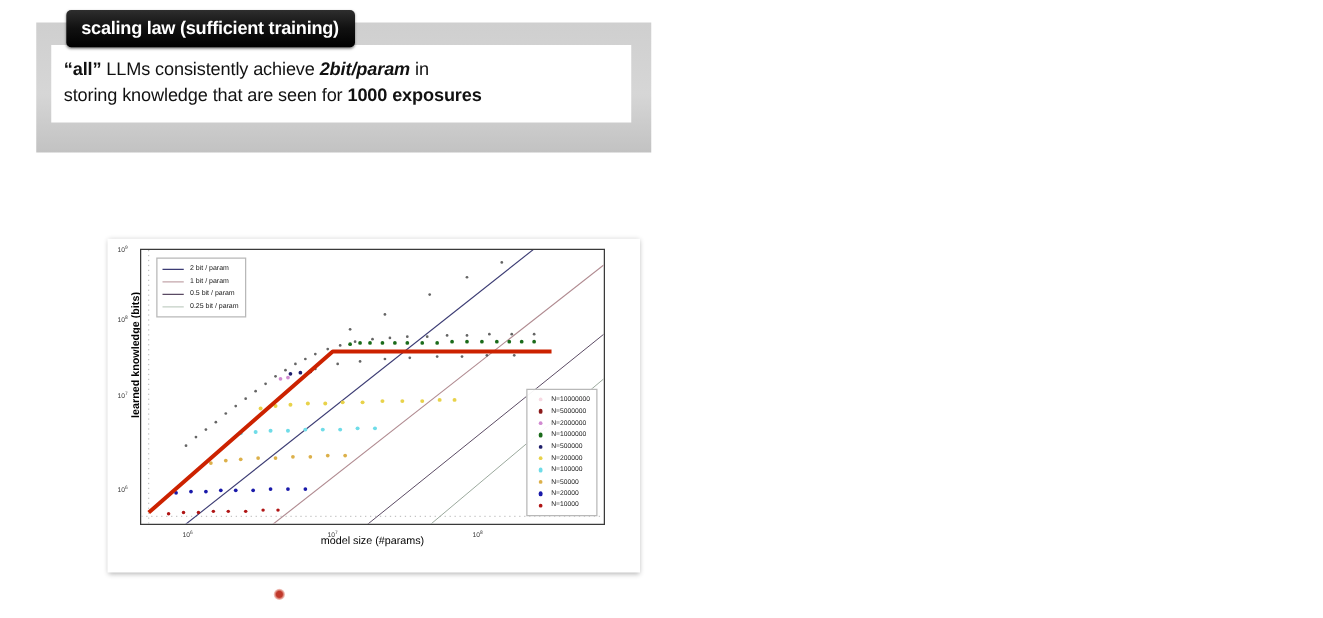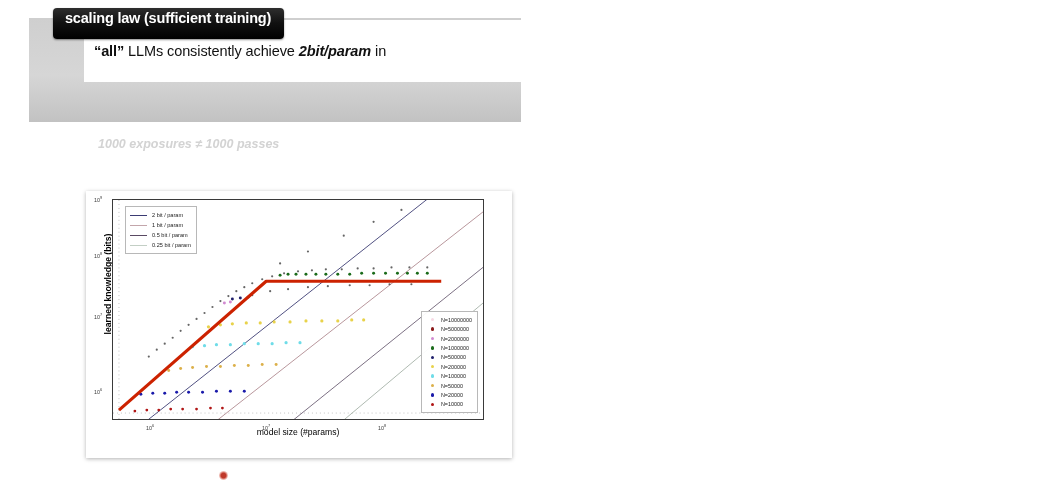--- a/index.html
+++ b/index.html
@@ -21,50 +21,49 @@
     left: 29px;
     top: 18px;
     width: 492px;
     height: 104px;
     background: linear-gradient(to bottom, #cfcfcf 0%, #d6d6d6 55%, #c2c2c2 100%);
   }
   #header-tab {
     position: absolute;
     left: 53px;
     top: 8px;
-    height: 19px;
-    padding: 0 13px 12px 12px;
+    height: 30px;
+    padding: 0 13px 0 12px;
     display: flex;
     align-items: center;
     border-radius: 4px;
     background: linear-gradient(to bottom, #2e2e2e 0%, #111111 48%, #000000 100%);
     box-shadow: 0 1px 2px rgba(0,0,0,0.45);
     z-index: 4;
   }
   #header-tab-label {
     color: #ffffff;
     font-size: 14.5px;
     font-weight: bold;
     letter-spacing: -0.2px;
     white-space: nowrap;
   }
   #header-callout {
     position: absolute;
     left: 41px;
-    top: 20px;
+    top: 36px;
     width: 464px;
     height: 62px;
     background: #ffffff;
     display: flex;
     flex-direction: column;
     justify-content: center;
     padding: 0 10px;
     box-sizing: border-box;
     z-index: 3;
-    margin-left: 43px;
   }
   .callout-line {
     font-size: 14.5px;
     color: #111111;
     line-height: 21px;
     white-space: nowrap;
     letter-spacing: -0.1px;
   }
   .callout-line b { font-weight: bold; }
   .callout-line i.bi { font-weight: bold; font-style: italic; }
@@ -200,24 +199,26 @@
 <div id="slide-header"></div>
 
 <div id="header-tab">
   <span id="header-tab-label">scaling law (sufficient training)</span>
 </div>
 
 <div id="header-callout">
   <div class="callout-line">
     <b>“all”</b><span> LLMs consistently achieve </span><i class="bi">2bit/param</i><span> in</span>
   </div>
+  <div class="callout-line">
+    <span>storing knowledge that are seen for </span><b>1000 exposures</b>
+  </div>
 </div>
 
 <div id="subnotes">
-  <div class="subnote" id="subnote-1">1000 exposures ≠ 1000 passes</div>
 </div>
 
 <div id="figure-panel">
 
   <div id="ylabel">learned knowledge (bits)</div>
   <div id="xlabel">model size (#params)</div>
 
   <div class="tick-label" style="left:8px; top:4px;">10<sup>9</sup></div>
   <div class="tick-label" style="left:8px; top:60px;">10<sup>8</sup></div>
   <div class="tick-label" style="left:8px; top:121px;">10<sup>7</sup></div>

